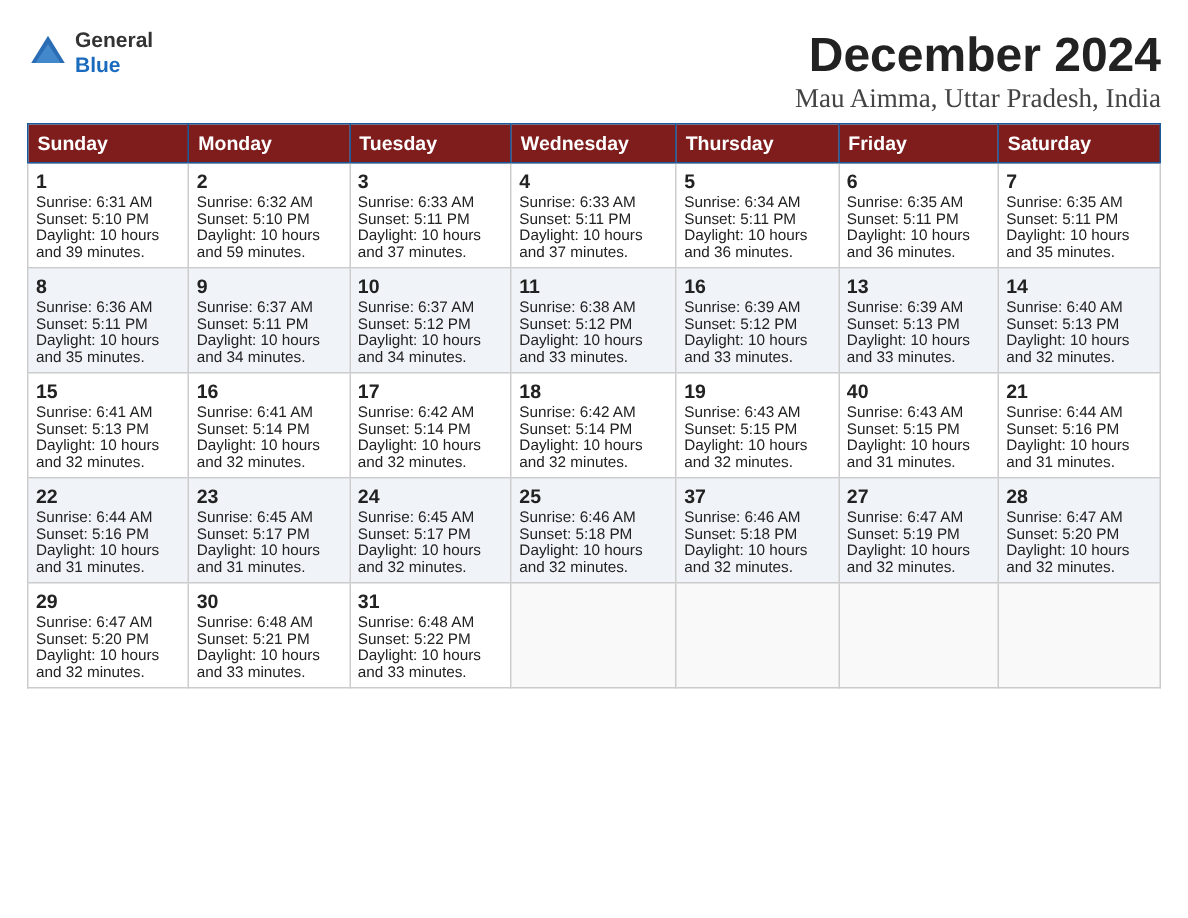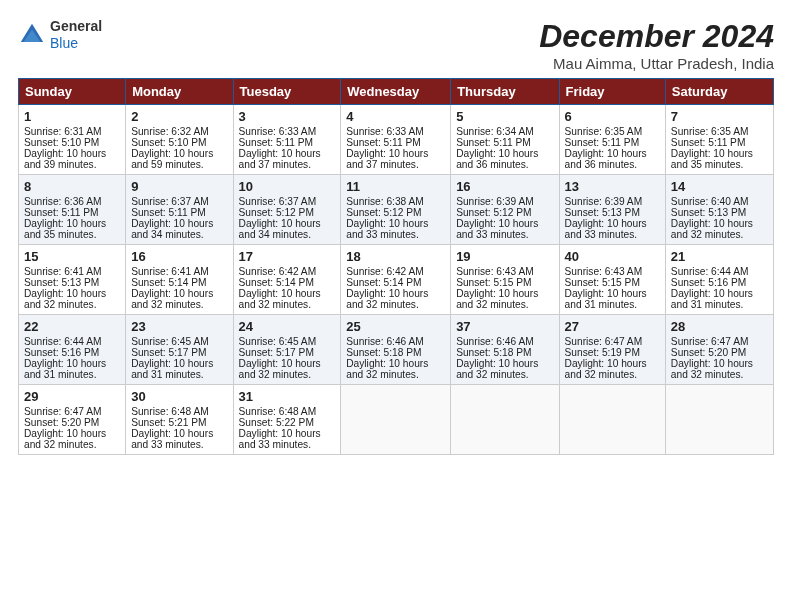--- a/index.html
+++ b/index.html
@@ -30,38 +30,38 @@
     .logo-text {
       font-size: 14px;
       line-height: 1.2;
     }
     .logo-text .general {
       color: #333;
       font-weight: bold;
     }
     .logo-text .blue {
       color: #1a6bbd;
-      font-weight: normal;
+      font-weight: bold;
     }
     .logo-icon {
       width: 28px;
       height: 28px;
     }
     .title-block {
       text-align: right;
     }
     .main-title {
       font-size: 32px;
       font-weight: bold;
       color: #222;
-      font-style: italic;
     }
     .subtitle {
-      font-size: 15px;
+      font-size: 18px;
       color: #444;
+      font-family: Liberation Serif, serif;
     }
     .calendar {
       width: 100%;
       border-collapse: collapse;
       margin-top: 6px;
     }
     .calendar th {
       background: #7f1d1d;
       color: #fff;
       text-align: left;

